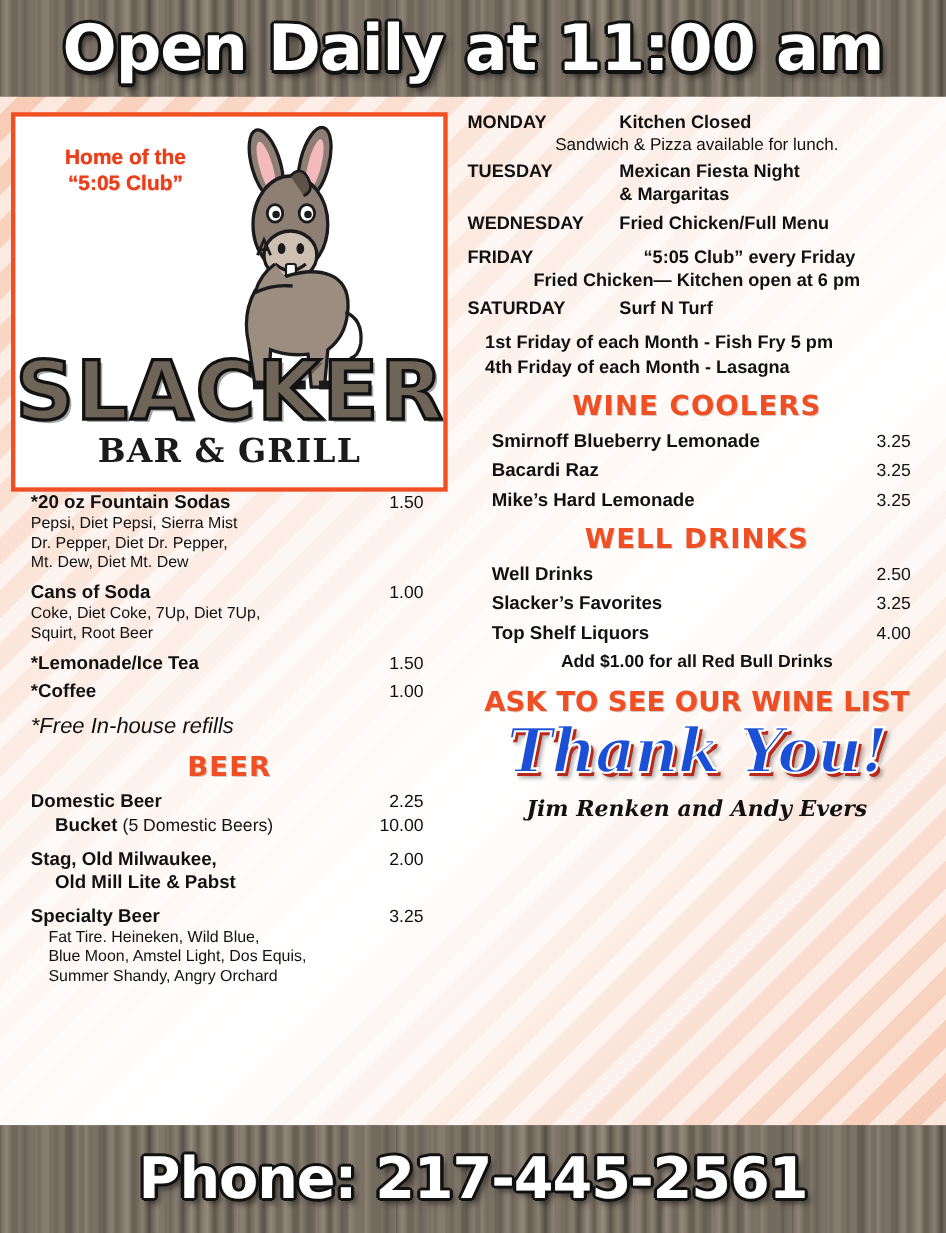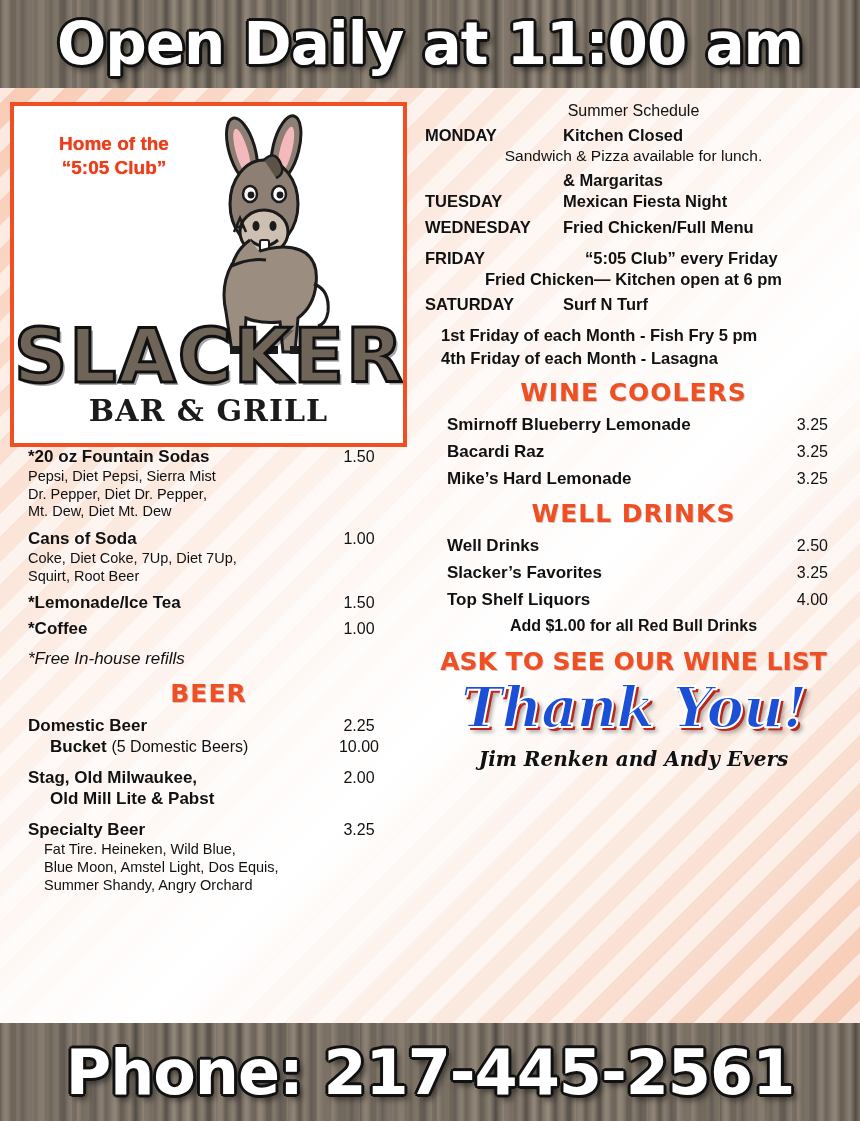--- a/index.html
+++ b/index.html
@@ -53,21 +53,21 @@
     font-weight: bold;
     color: #ffffff;
     letter-spacing: -1px;
     text-shadow:
       -2px -2px 0 #111, 2px -2px 0 #111, -2px 2px 0 #111, 2px 2px 0 #111,
       0 -3px 0 #111, 0 3px 0 #111, -3px 0 0 #111, 3px 0 0 #111,
       4px 5px 6px rgba(0,0,0,0.55);
     white-space: nowrap;
   }
   #top-banner .banner-text { font-size: 58px; }
-  #bottom-banner .banner-text { font-size: 62px; }
+  #bottom-banner .banner-text { font-size: 52px; }
 
   
   .menu-body {
     position: absolute;
     top: 88px;
     left: 0;
     width: 860px;
     height: 935px;
     background:
       repeating-linear-gradient(-45deg,
@@ -166,32 +166,32 @@
   }
   .row .nm {
     font-size: 17px;
     font-weight: bold;
     color: #111;
   }
   .row .pr {
     font-size: 16px;
     color: #111;
     min-width: 52px;
-    text-align: center;
+    text-align: right;
   }
   .sub {
     font-size: 14.5px;
     color: #111;
     line-height: 1.22;
     padding: 0 22px 0 18px;
     margin-bottom: 8px;
   }
   .indent { padding-left: 40px; }
   .note-italic {
-    font-size: 17px;
+    font-size: 20px;
     font-style: italic;
     color: #111;
     padding-left: 18px;
     margin-top: 10px;
   }
   .blue { color: #1a4fd6; }
   .gap-sm { height: 10px; }
   .gap-xs { height: 5px; }
 
   
@@ -415,35 +415,34 @@
         <span class="nm blue">Specialty Beer</span>
         <span class="pr">3.25</span>
       </div>
       <div class="sub" style="padding-left:34px">
         Fat Tire. Heineken, Wild Blue,<br>Blue Moon, Amstel Light, Dos Equis,<br>Summer Shandy, Angry Orchard
       </div>
     </div>
 
     <div class="col-right">
 
-      <div class="specials-sub">Summer Schedule</div>
 
       <div class="day-row">
         <span class="day">MONDAY</span>
         <span class="desc">Kitchen Closed</span>
       </div>
       <div class="center-line">Sandwich &amp; Pizza available for lunch.</div>
 
       <div class="day-row">
+        <span class="day">TUESDAY</span>
+        <span class="desc">Mexican Fiesta Night</span>
+      </div>
+      <div class="day-row">
         <span class="day"></span>
         <span class="desc">&amp; Margaritas</span>
-      </div>
-      <div class="day-row">
-        <span class="day">TUESDAY</span>
-        <span class="desc">Mexican Fiesta Night</span>
       </div>
       <div class="gap-xs"></div>
 
       <div class="day-row">
         <span class="day">WEDNESDAY</span>
         <span class="desc">Fried Chicken/Full Menu</span>
       </div>
       <div class="gap-xs"></div>
 
       <div class="gap-xs"></div>

